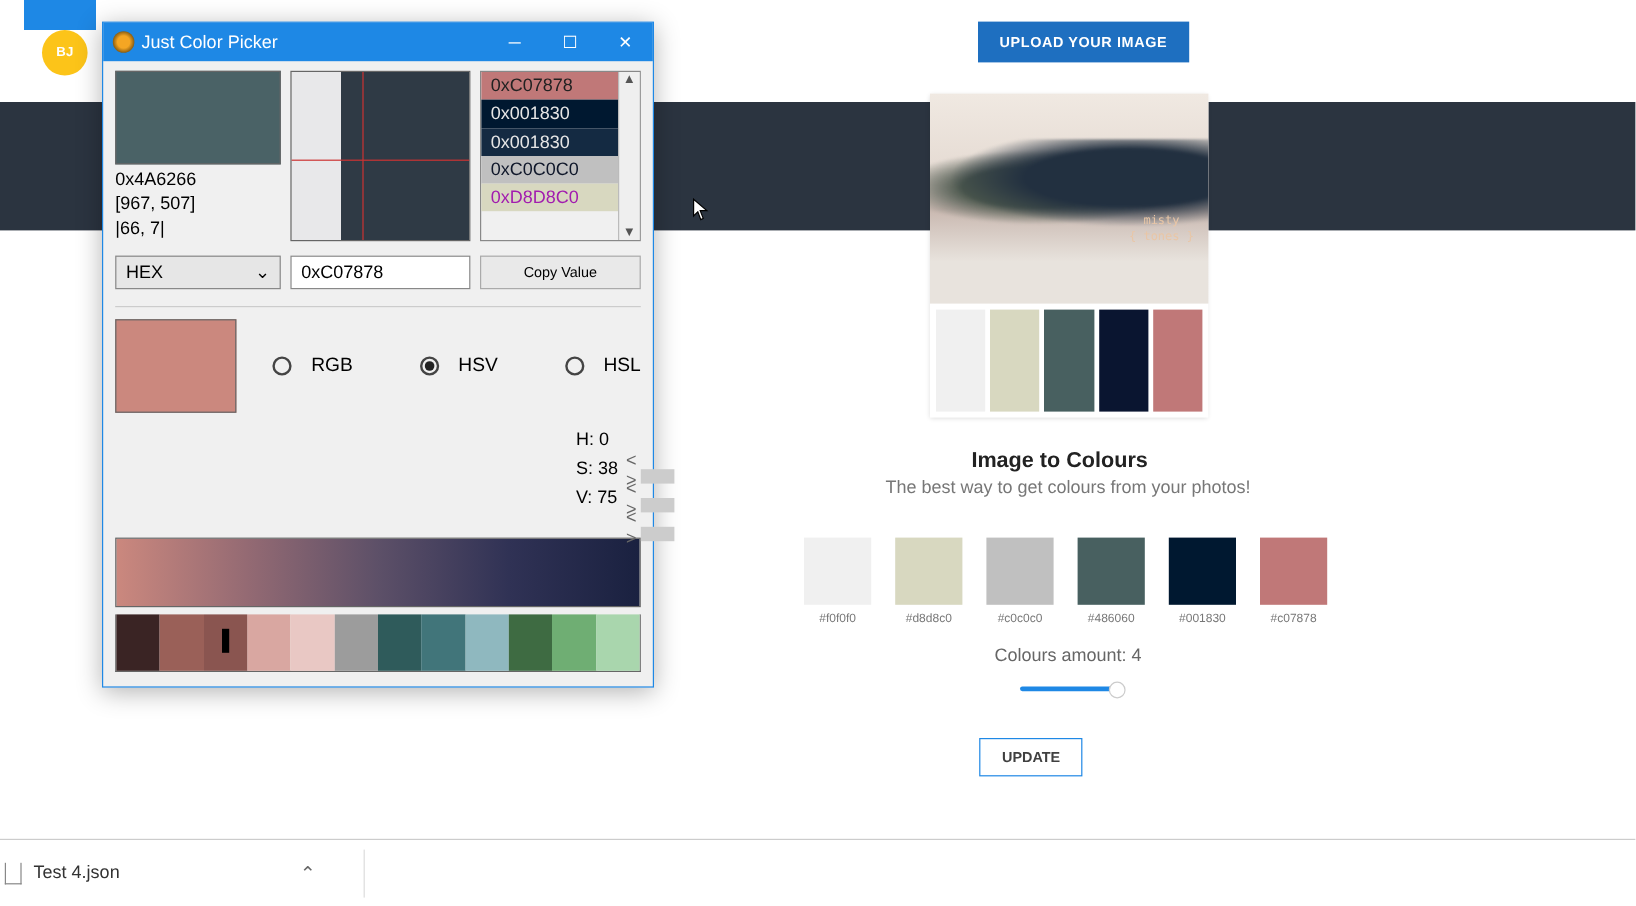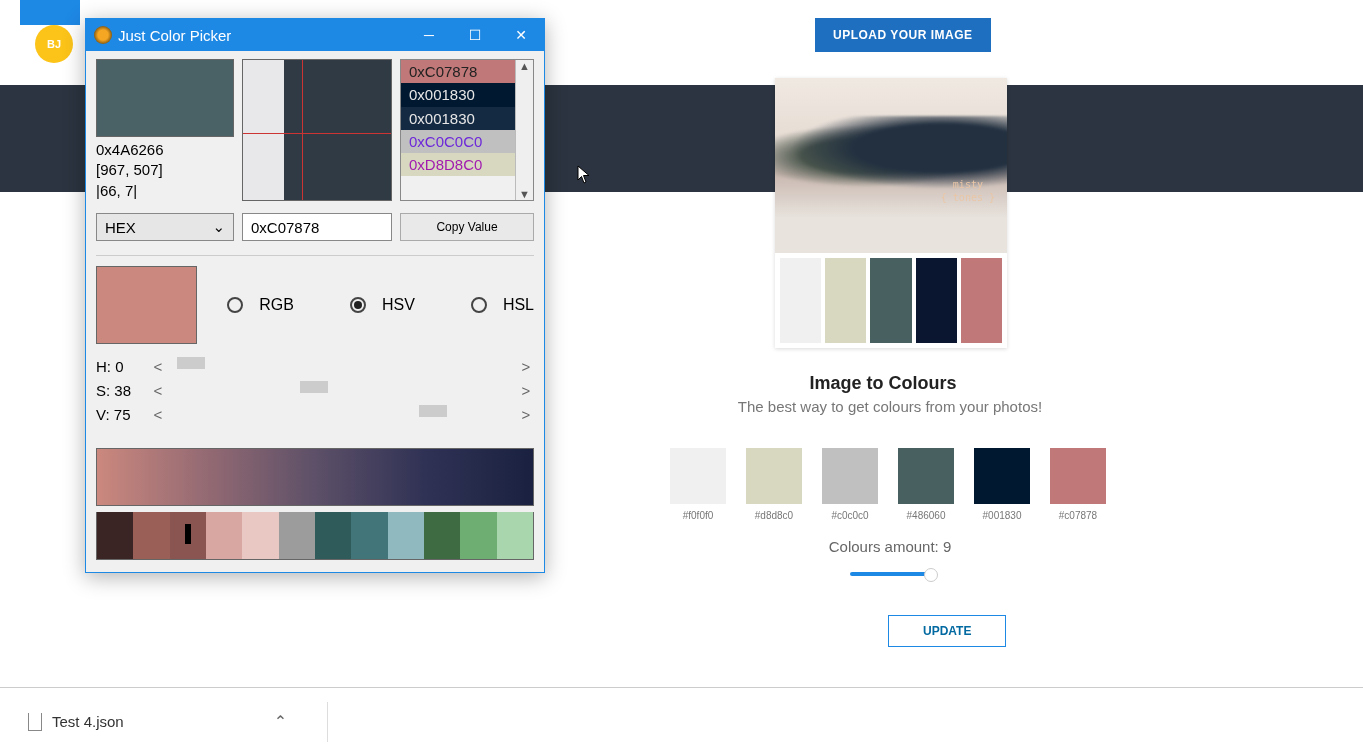--- a/index.html
+++ b/index.html
@@ -155,21 +155,21 @@
 .radio-group { display:flex; gap:56px; font-size:16px; }
 .radio {
   display:flex; align-items:center; gap:16px;
 }
 .radio-c {
   width:16px; height:16px; border-radius:50%; border:2px solid #444;
   display:flex; align-items:center; justify-content:center;
 }
 .radio-c.on::after { content:""; width:8px; height:8px; border-radius:50%; background:#222; }
 .sliders { margin-top: 14px; font-size:15px; }
-.slider-row { display:flex; align-items:flex-start; height:24px; }
+.slider-row { display:flex; align-items:flex-end; height:24px;flex-direction:column; }
 .slab { width: 54px; }
 .arrow { width:16px; text-align:center; color:#666; }
 .track {
   flex:1; height:10px; position:relative;
 }
 .thumb {
   position:absolute; top:-1px; height:12px; width:28px; background:#ccc;
 }
 .grad-bar {
   margin-top:18px;
@@ -228,34 +228,34 @@
 .amount-label { position:absolute; top: 538px; left: 670px; width:440px; text-align:center; color:#666; font-size:15px; }
 .slider-web {
   position:absolute; top: 572px; left: 850px; width:82px; height:4px;
   background:#1e88e5; border-radius:2px;
 }
 .slider-web::after {
   content:""; position:absolute; right:-6px; top:-4px; width:12px; height:12px;
   border-radius:50%; background:#fff; border:1px solid #ccc;
 }
 .update-btn {
-  position:absolute; top: 615px; left: 888px;
-  border:1px solid #1e88e5; color:#0369a1; background:#fff;
-  padding: 8px 34px; font-size:12px; font-weight:bold;
+  position:absolute; top: 615px; left: 816px;
+  border:1px solid #1e88e5; color:#404040; background:#fff;
+  padding: 8px 18px; font-size:12px; font-weight:bold;
 }
 .subscribe {
   position:absolute; bottom: 18px; right: 28px;
   color:#5a8cd6; font-size:9px; text-align:center;
 }
 .subscribe svg { display:block; margin:0 auto 2px; }
 
 .dlbar {
-  position:absolute; left:0; right:0; bottom:0; height:68px;
+  position:absolute; left:0; right:0; bottom:0; height:56px;
   border-top:1px solid #ccc; background:#fff;
-  display:flex; align-items:center; padding-left:28px; gap:10px;
+  display:flex; align-items:center; padding-left:4px; gap:10px;
   font-size:15px; color:#333;
 }
 .file-icon {
   width:14px; height:18px; border:1px solid #888; border-top:none;
   position:relative;
 }
 .chev { margin-left: 140px; color:#666; font-size:16px; }
 .vdiv { width:1px; height:40px; background:#ddd; margin-left:30px; }
 
 .cursor-arrow {
@@ -312,21 +312,21 @@
     <div class="ext-sw">
       <div class="c" style="background: rgb(0, 24, 48);"></div>
       <div class="t">#001830</div>
     </div>
     <div class="ext-sw">
       <div class="c" style="background: rgb(192, 120, 120);"></div>
       <div class="t">#c07878</div>
     </div>
   </div>
 
-<div class="amount-label">Colours amount: 9</div>
+<div class="amount-label">Colours amount: 4</div>
 <div class="slider-web"></div>
 <div class="update-btn">UPDATE</div>
 
 <div class="subscribe">
   <svg width="22" height="18" viewBox="0 0 22 18">
       <path d="M2 16 L8 8 L12 12 L20 2" stroke="#5a8cd6" stroke-width="2" fill="none"></path>
     </svg>
   <span>SUBSCRIBE</span>
 </div>
 
@@ -347,21 +347,21 @@
           <div>[967, 507]</div>
           <div>|66, 7|</div>
         </div>
       </div>
       <div class="zoom-box"></div>
       <div class="color-list">
         <div class="cl-items">
             <div class="cl-row" style="background: rgb(192, 120, 120); color: rgb(34, 34, 34);">0xC07878</div>
             <div class="cl-row" style="background: rgb(0, 24, 48); color: rgb(230, 230, 230);">0x001830</div>
             <div class="cl-row" style="background: rgb(20, 42, 66); color: rgb(230, 230, 230);">0x001830</div>
-            <div class="cl-row" style="background: rgb(192, 192, 192); color: #6d28d9;">0xC0C0C0</div>
+            <div class="cl-row" style="background: rgb(192, 192, 192); color: #0f172a;">0xC0C0C0</div>
             <div class="cl-row" style="background: rgb(216, 216, 192); color: #a21caf;">0xD8D8C0</div>
           </div>
         <div class="cl-scroll">
           <span>▲</span>
           <span>▼</span>
         </div>
       </div>
     </div>
 
     <div class="row2">

